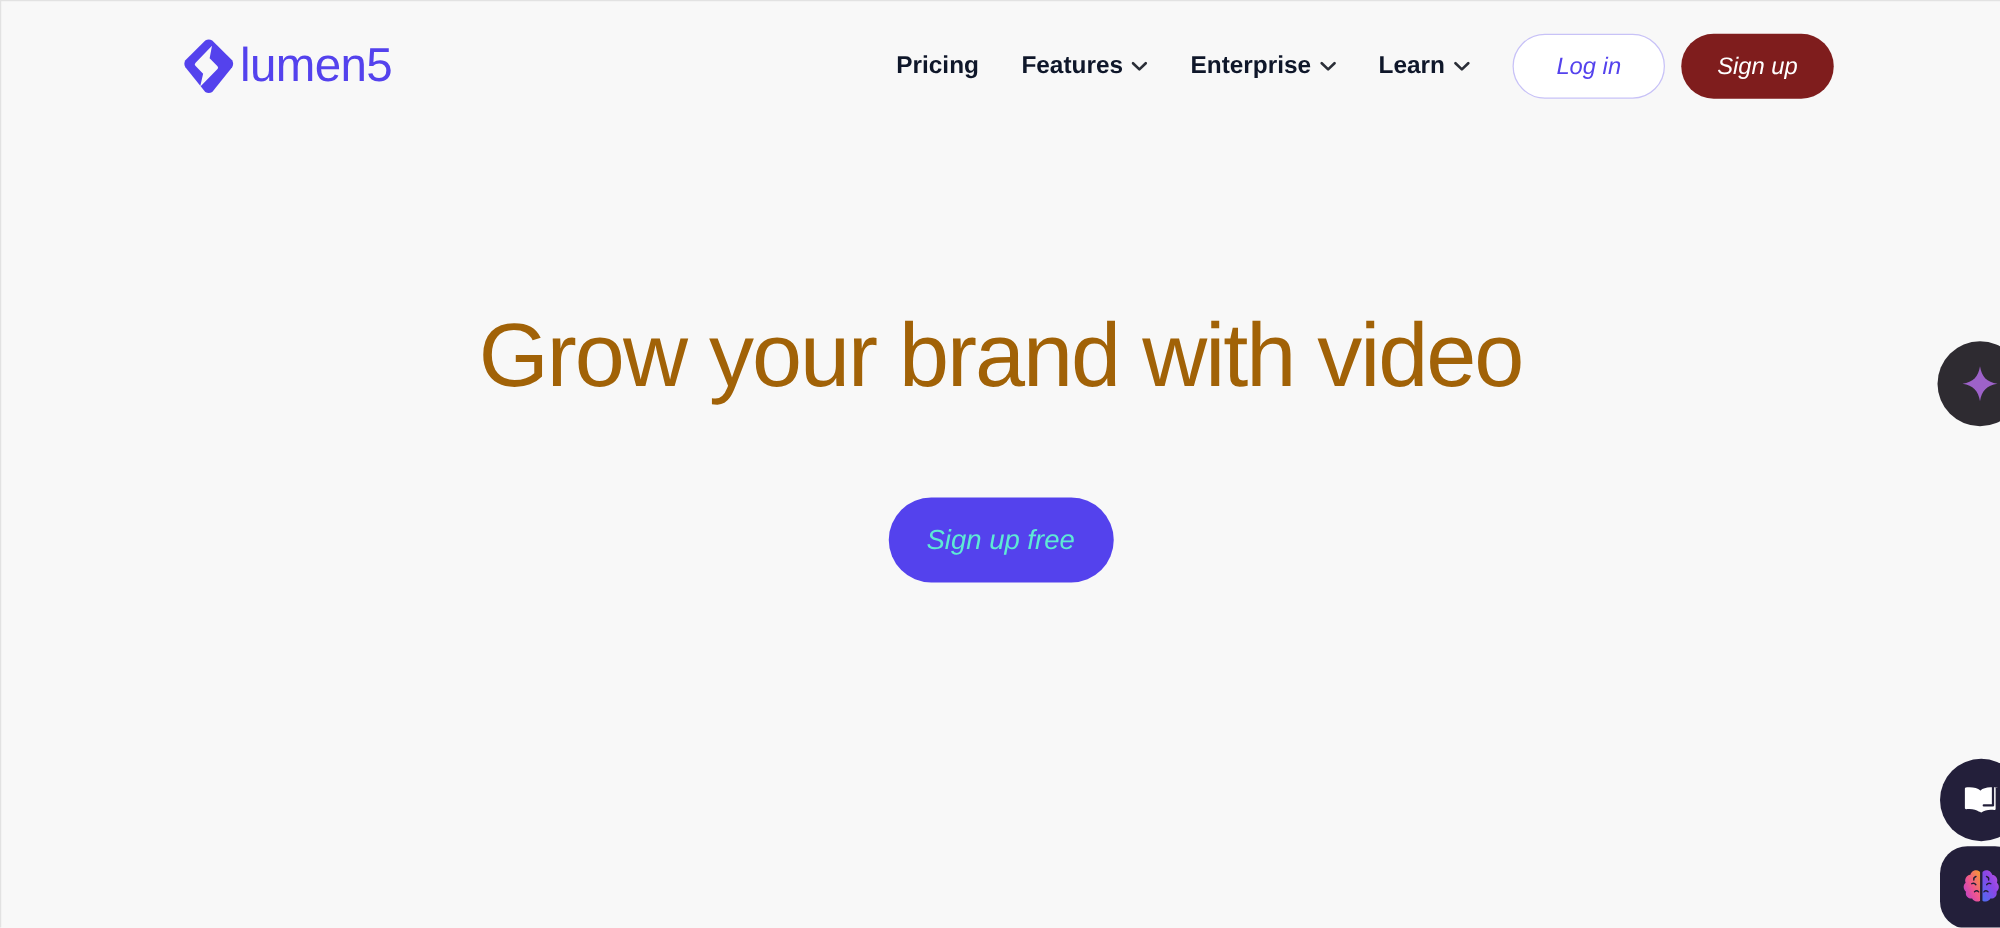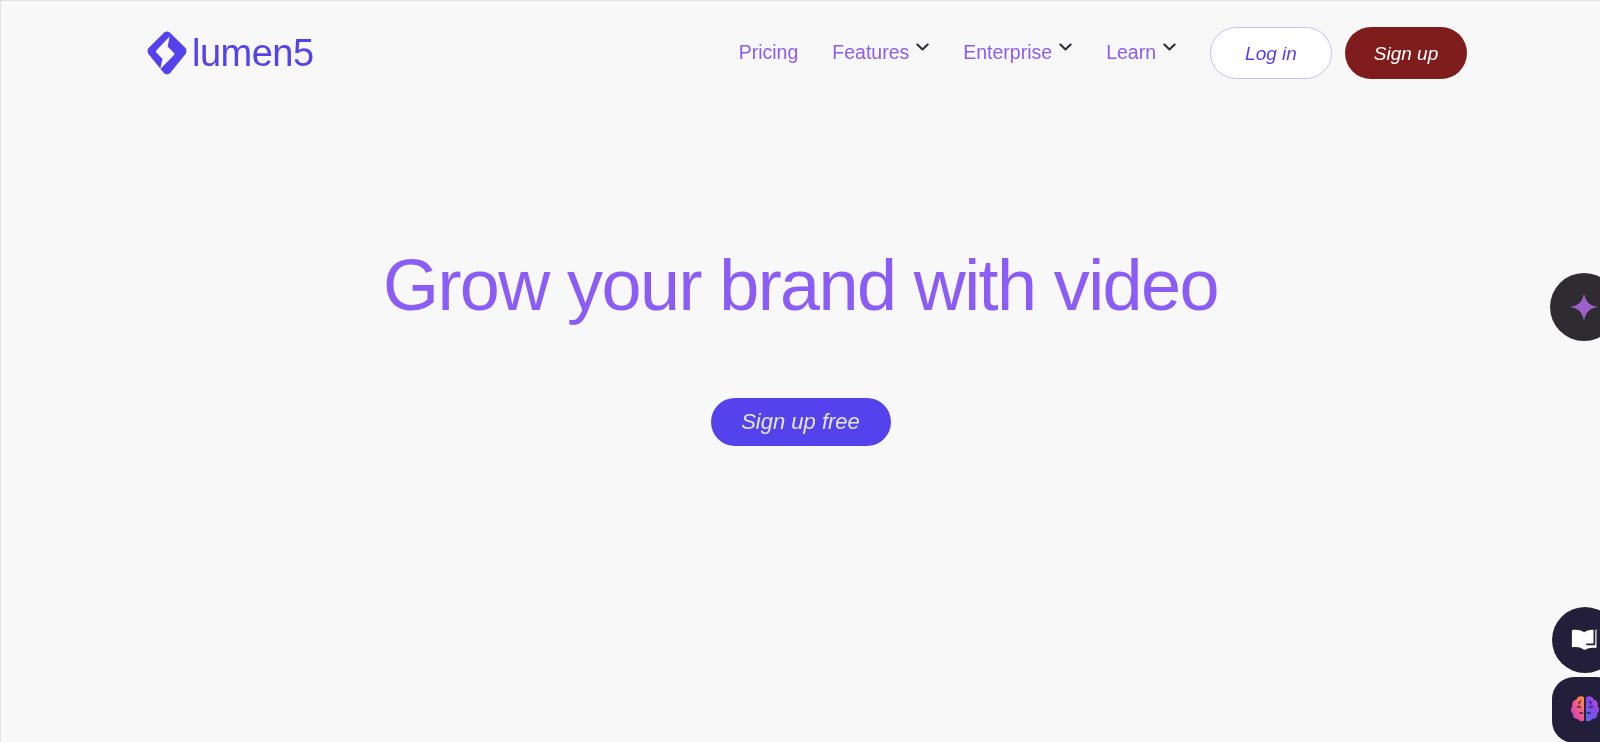--- a/index.html
+++ b/index.html
@@ -59,25 +59,25 @@
 
   .main-nav {
     display: flex;
     align-items: center;
     gap: 34px;
     margin-right: 34px;
   }
 
   .nav-item {
     display: flex;
-    align-items: flex-start;
+    align-items: center;
     gap: 7px;
     font-size: 19.5px;
-    font-weight: 400;
-    color: #8b5cf6;
+    font-weight: 700;
+    color: #0f172a;
     cursor: pointer;
     line-height: 1;
     white-space: nowrap;
   }
 
   .chev {
     width: 13px;
     height: 8px;
     display: block;
     flex: 0 0 13px;
@@ -117,21 +117,21 @@
   .hero {
     text-align: center;
     padding-top: 140px;
   }
 
   .hero-title {
     font-size: 72px;
     font-weight: 500;
     line-height: 1.12;
     letter-spacing: -1.6px;
-    color: #8b5cf6;
+    color: #a16207;
     max-width: 900px;
     margin: 0 auto;
   }
 
   .hero-sub {
     margin-top: 72px;
     font-size: 25px;
     line-height: 1.62;
     font-weight: 400;
     color: #2b2f38;
@@ -139,23 +139,23 @@
   }
 
   .hero-cta-wrap {
     margin-top: 72px;
     display: flex;
     justify-content: center;
   }
 
   .btn-hero {
     width: 180px;
-    height: 48px;
+    height: 68px;
     background: #5442ed;
-    color: #e5e5e5;
+    color: #5eead4;
     font-size: 22px;
     border: none;
     border-radius: 999px;
     text-align: center;
   }
 
   
   .floating-widget {
     position: absolute;
     right: -18px;

